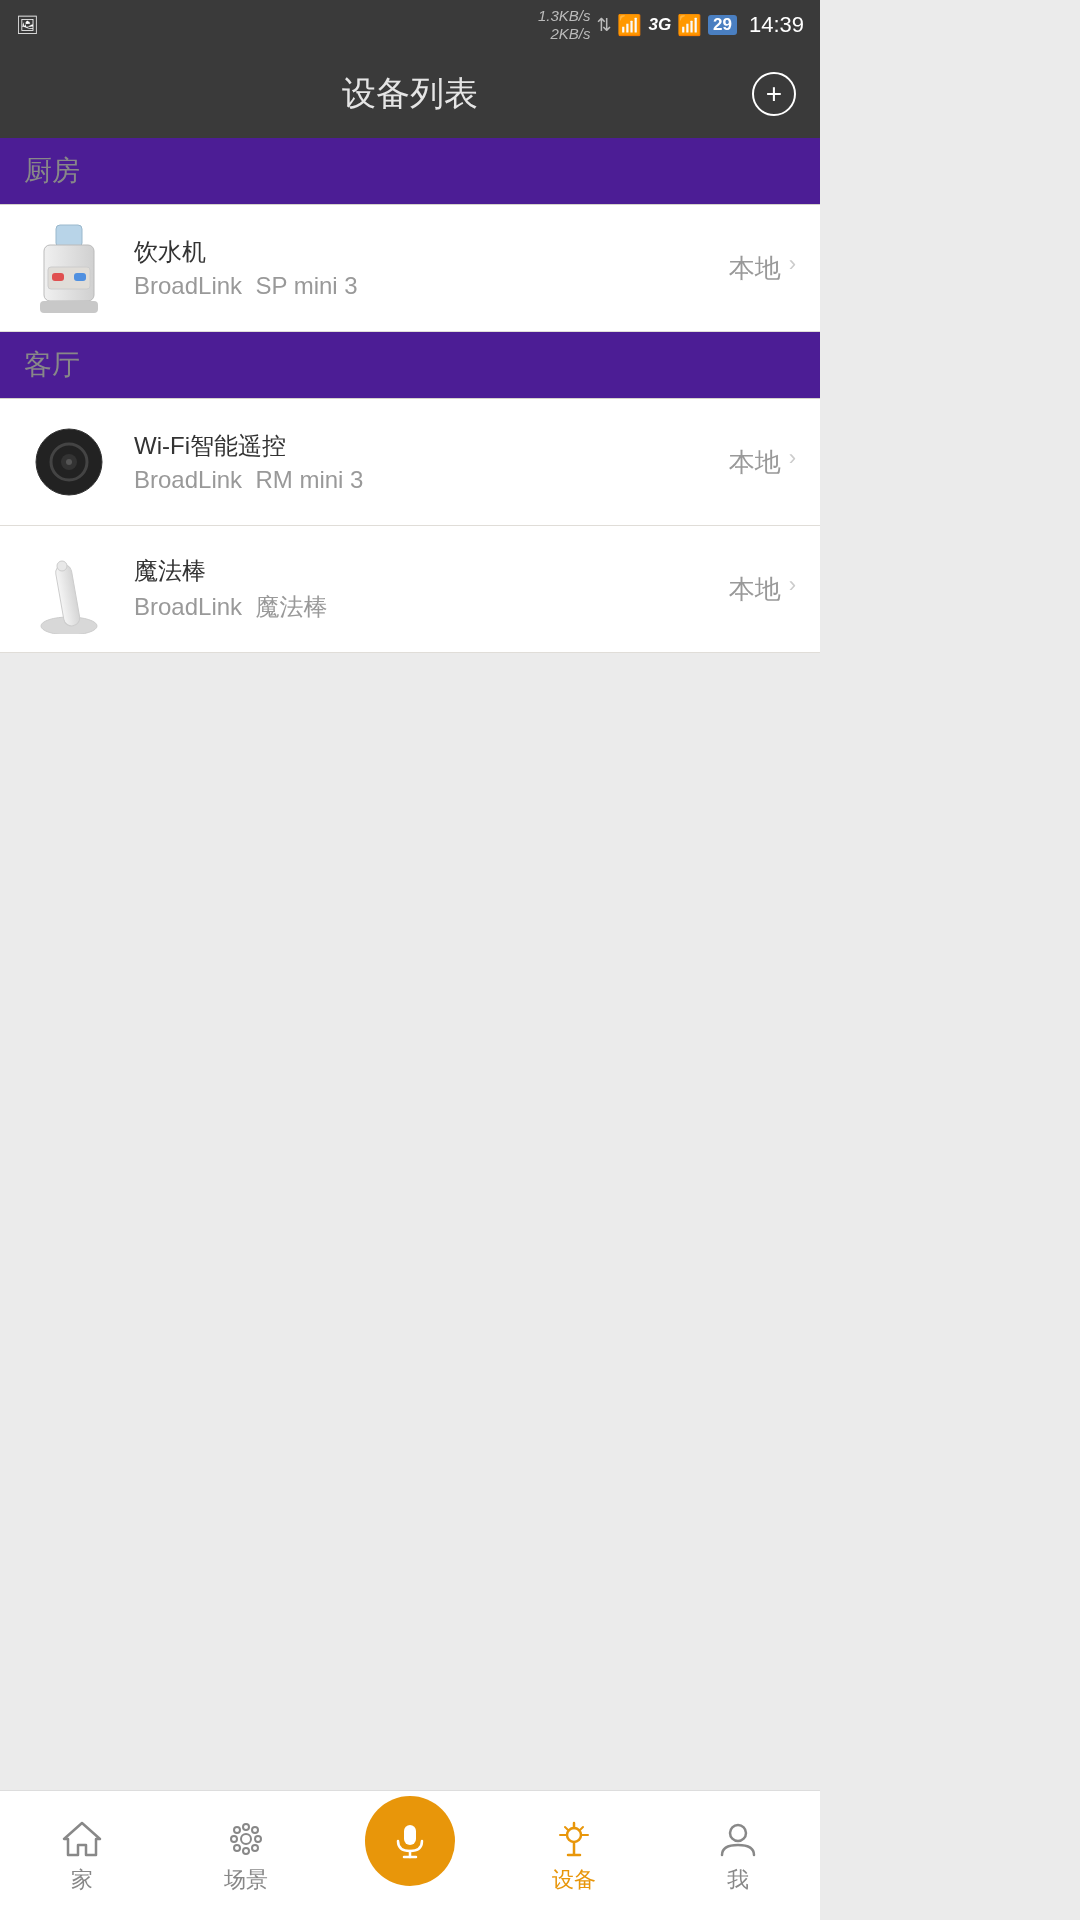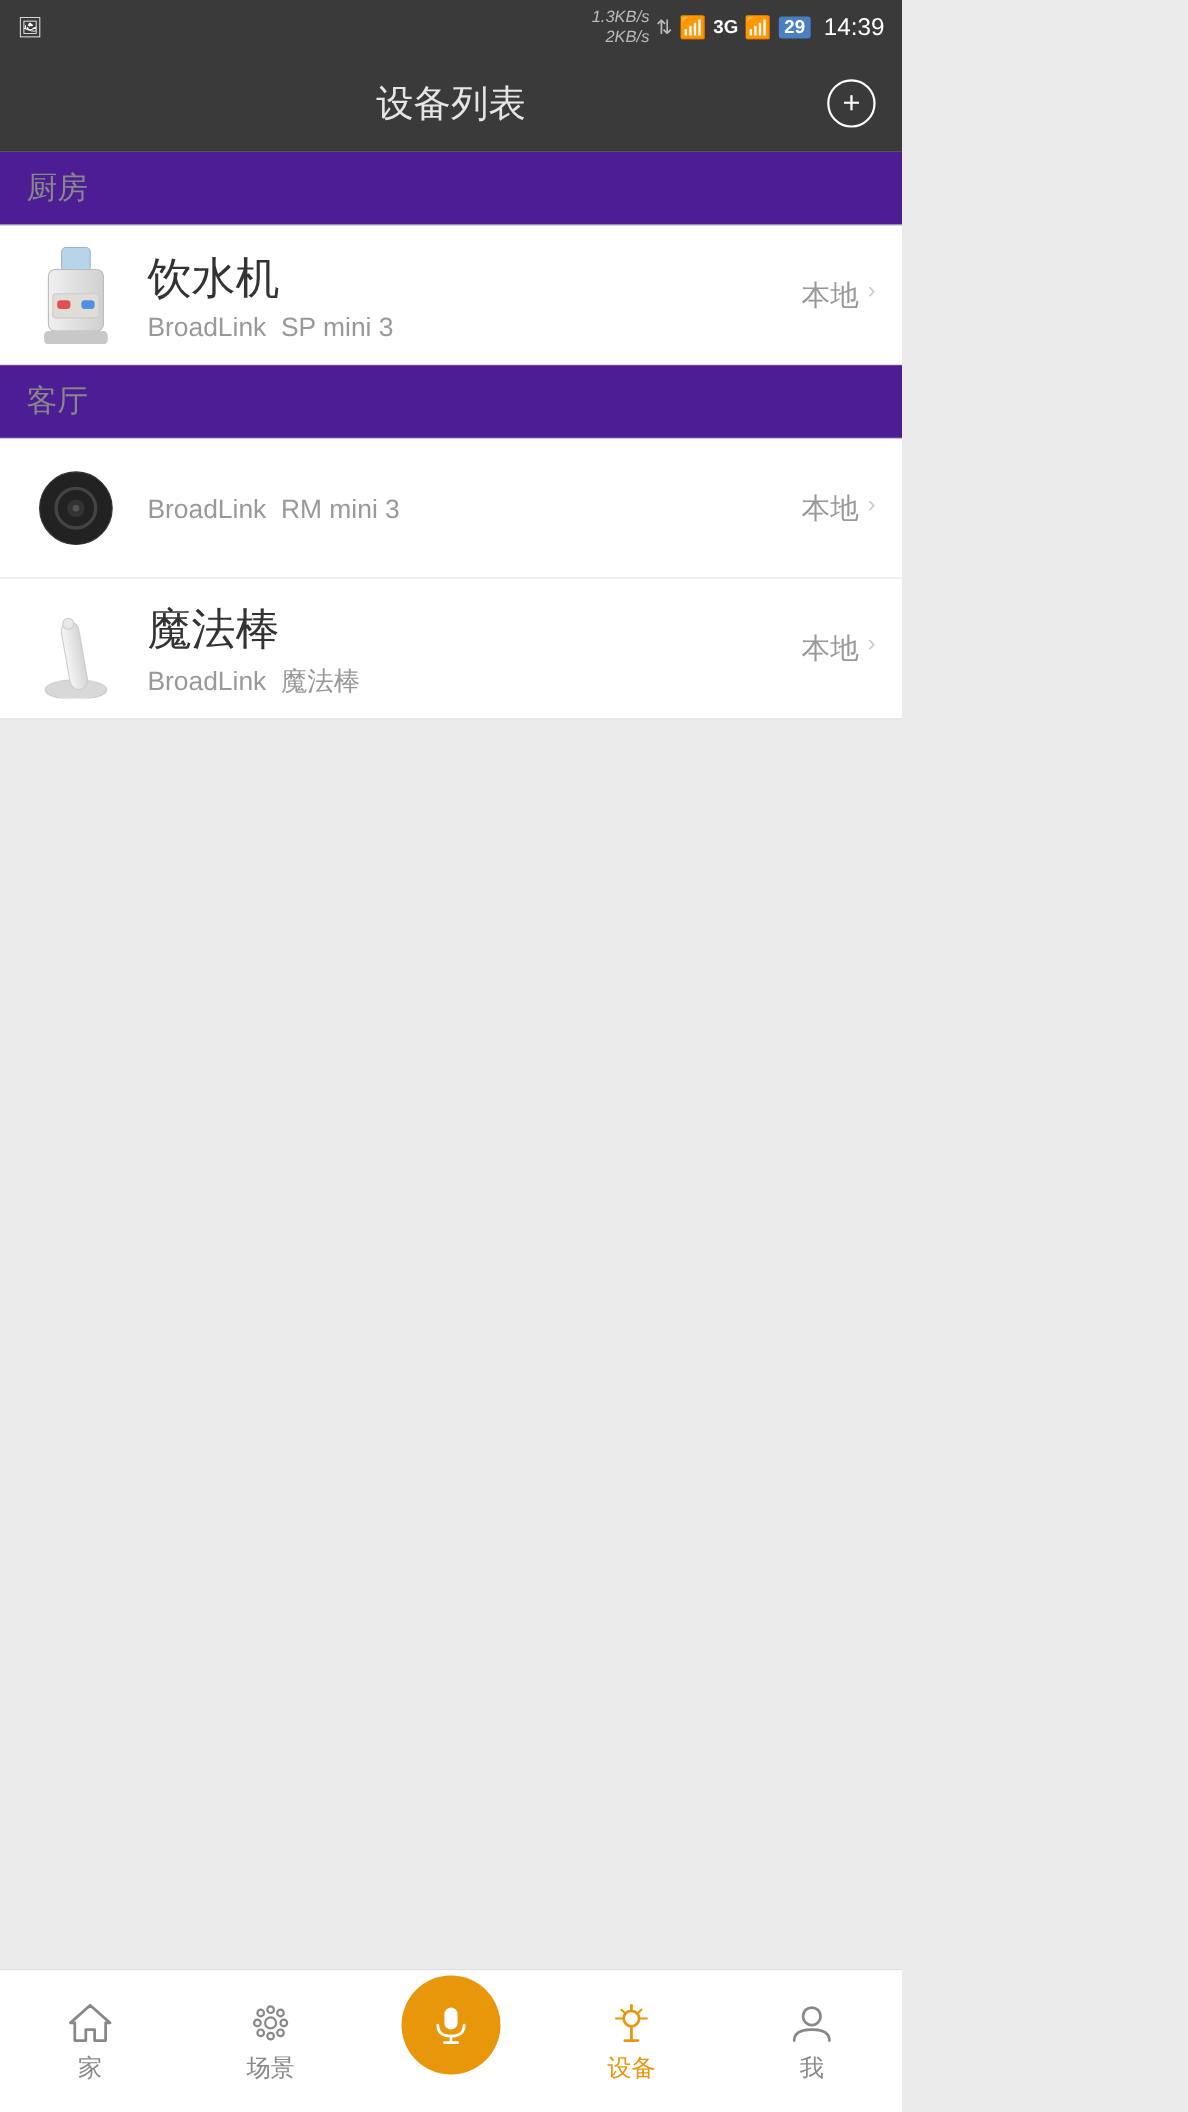--- a/index.html
+++ b/index.html
@@ -46,20 +46,21 @@
       color: white;
       font-size: 17px;
       font-weight: bold;
       padding: 0 5px;
       border-radius: 3px;
     }
     .three-g {
       color: white;
       font-size: 17px;
       font-weight: bold;
+      font-style: italic;
     }
 
     
     .header {
       width: 100%;
       height: 88px;
       background: #3a3a3a;
       display: flex;
       align-items: center;
       justify-content: center;
@@ -117,21 +118,21 @@
       display: flex;
       align-items: center;
       justify-content: center;
       margin-right: 20px;
       flex-shrink: 0;
     }
     .device-info {
       flex: 1;
     }
     .device-name {
-      font-size: 40px;
+      font-size: 24px;
       color: #333;
       font-weight: 400;
     }
     .device-model {
       font-size: 24px;
       color: #999;
       margin-top: 4px;
     }
     .device-status {
       display: flex;
@@ -262,20 +263,21 @@
   <div class="device-item">
     <div class="device-icon">
       <svg width="70" height="70" viewBox="0 0 70 70">
         <circle cx="35" cy="35" r="33" fill="#222" stroke="#333" stroke-width="1"></circle>
         <circle cx="35" cy="35" r="18" fill="none" stroke="#444" stroke-width="3"></circle>
         <circle cx="35" cy="35" r="8" fill="#333"></circle>
         <circle cx="35" cy="35" r="3" fill="#555"></circle>
       </svg>
     </div>
     <div class="device-info">
+      <div class="device-name">Wi-Fi智能遥控</div>
       <div class="device-model">
         <span>BroadLink</span>&nbsp;&nbsp;<span>RM mini 3</span>
       </div>
     </div>
     <div class="device-status">
       <span>本地</span>
       <span class="chevron">›</span>
     </div>
   </div>
 

